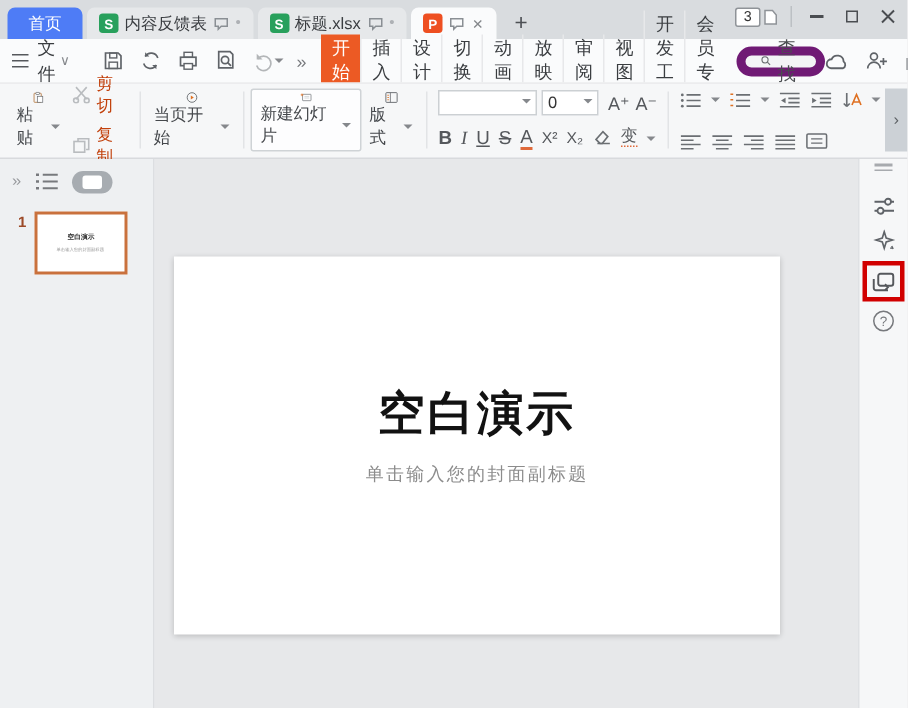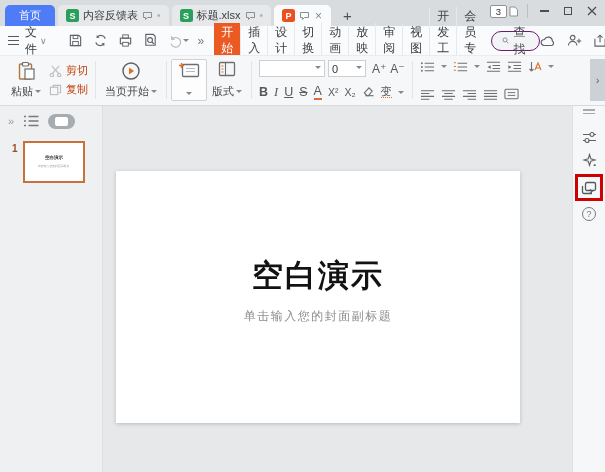--- a/index.html
+++ b/index.html
@@ -35,21 +35,21 @@
   .hamburger i { display:block; width:11px; height:1.5px; background:#55585c; }
   .mcaret { font-size:9px; color:#85888c; margin:0 2px 0 3px; }
   .mdiv { width:1px; height:15px; background:#dcdee1; margin:0 7px; }
   .mico { display:flex; align-items:center; margin:0 5px; }
   .mico.disabled svg { opacity:.45; }
   .chev { color:#77797d; font-size:12px; margin:0 4px; }
   .menus { display:flex; align-items:center; margin-left:6px; }
   .menu-item { padding:2px 7px; border-left:1px solid #e7e8ea; line-height:1.3; }
   .menu-item:first-child { border-left:none; }
   .menu-item.active { background:#ec5a24; color:#fff; border-left:none; }
-  .searchpill { margin-left:8px; height:20px; border:1px solid #701a75; background:#f3f4f6; border-radius:10px; display:flex; align-items:center; gap:4px; padding:0 10px; color:#4a4d50; }
+  .searchpill { margin-left:8px; height:20px; border:6px solid #701a75; background:#f3f4f6; border-radius:10px; display:flex; align-items:center; gap:4px; padding:0 10px; color:#4a4d50; }
   .menubar-right { margin-left:auto; display:flex; align-items:center; gap:11px; color:#55585c; }
 
   
   .toolbar { height:51px; background:#f6f7f8; border-top:1px solid #ececee; border-bottom:1px solid #d8dadd; display:flex; align-items:stretch; padding:3px 0 4px 6px; flex:none; }
   .tdiv { width:1px; background:#e2e4e6; margin:2px 4px; flex:none; }
   .bigbtn { display:flex; flex-direction:column; align-items:center; justify-content:space-between; padding:2px 5px; font-size:11px; color:#45484c; }
   .lblrow { display:flex; align-items:center; gap:2px; }
   .caret { width:0; height:0; border:3px solid transparent; border-top-color:#85888c; margin-top:3px; }
   .mini-col { display:flex; flex-direction:column; justify-content:center; gap:4px; padding:0 3px; }
   .mini { display:flex; align-items:center; gap:4px; font-size:11px; }
@@ -311,20 +311,21 @@
 
     <span class="tdiv"></span>
 
     <div class="bigbtn boxed">
       <svg width="22" height="17" viewBox="0 0 22 17">
           <rect x="4.5" y="2.5" width="16" height="12" rx="1" fill="none" stroke="#6b6f73" stroke-width="1.3"></rect>
           <path d="M8 6.5h9M8 9.5h9" stroke="#b9bcbf" stroke-width="1"></path>
           <path d="M3.5 1v5M1 3.5h5" stroke="#df7021" stroke-width="1.5"></path>
         </svg>
       <span class="lblrow">
+          <span>新建幻灯片</span>
           <span class="caret"></span>
         </span>
     </div>
 
     <div class="bigbtn">
       <svg width="20" height="16" viewBox="0 0 20 16">
           <rect x="2.5" y="1.5" width="15" height="13" rx="1" fill="none" stroke="#6b6f73" stroke-width="1.3"></rect>
           <path d="M8.5 1.5v13" stroke="#6b6f73" stroke-width="1.1"></path>
           <path d="M4.5 5h2M4.5 8h2M4.5 11h2" stroke="#df7021" stroke-width="1.2"></path>
         </svg>

